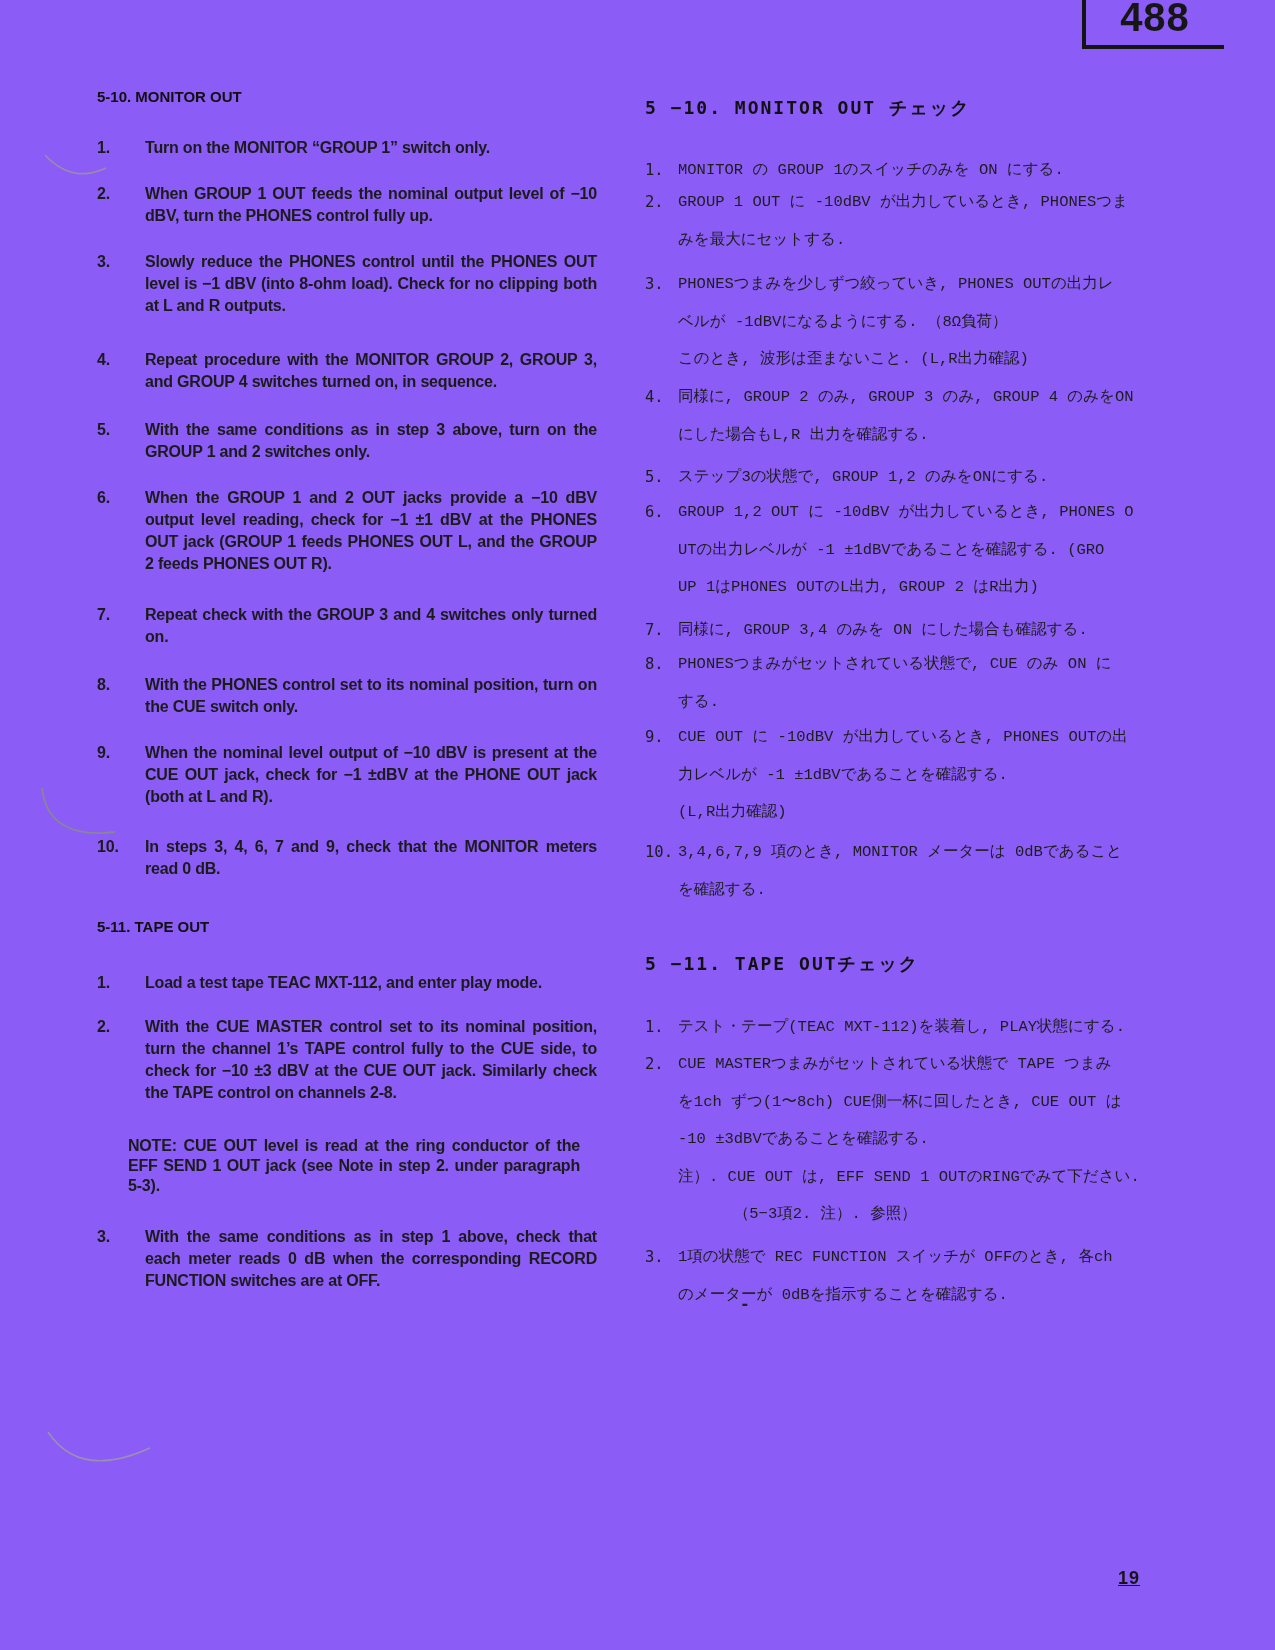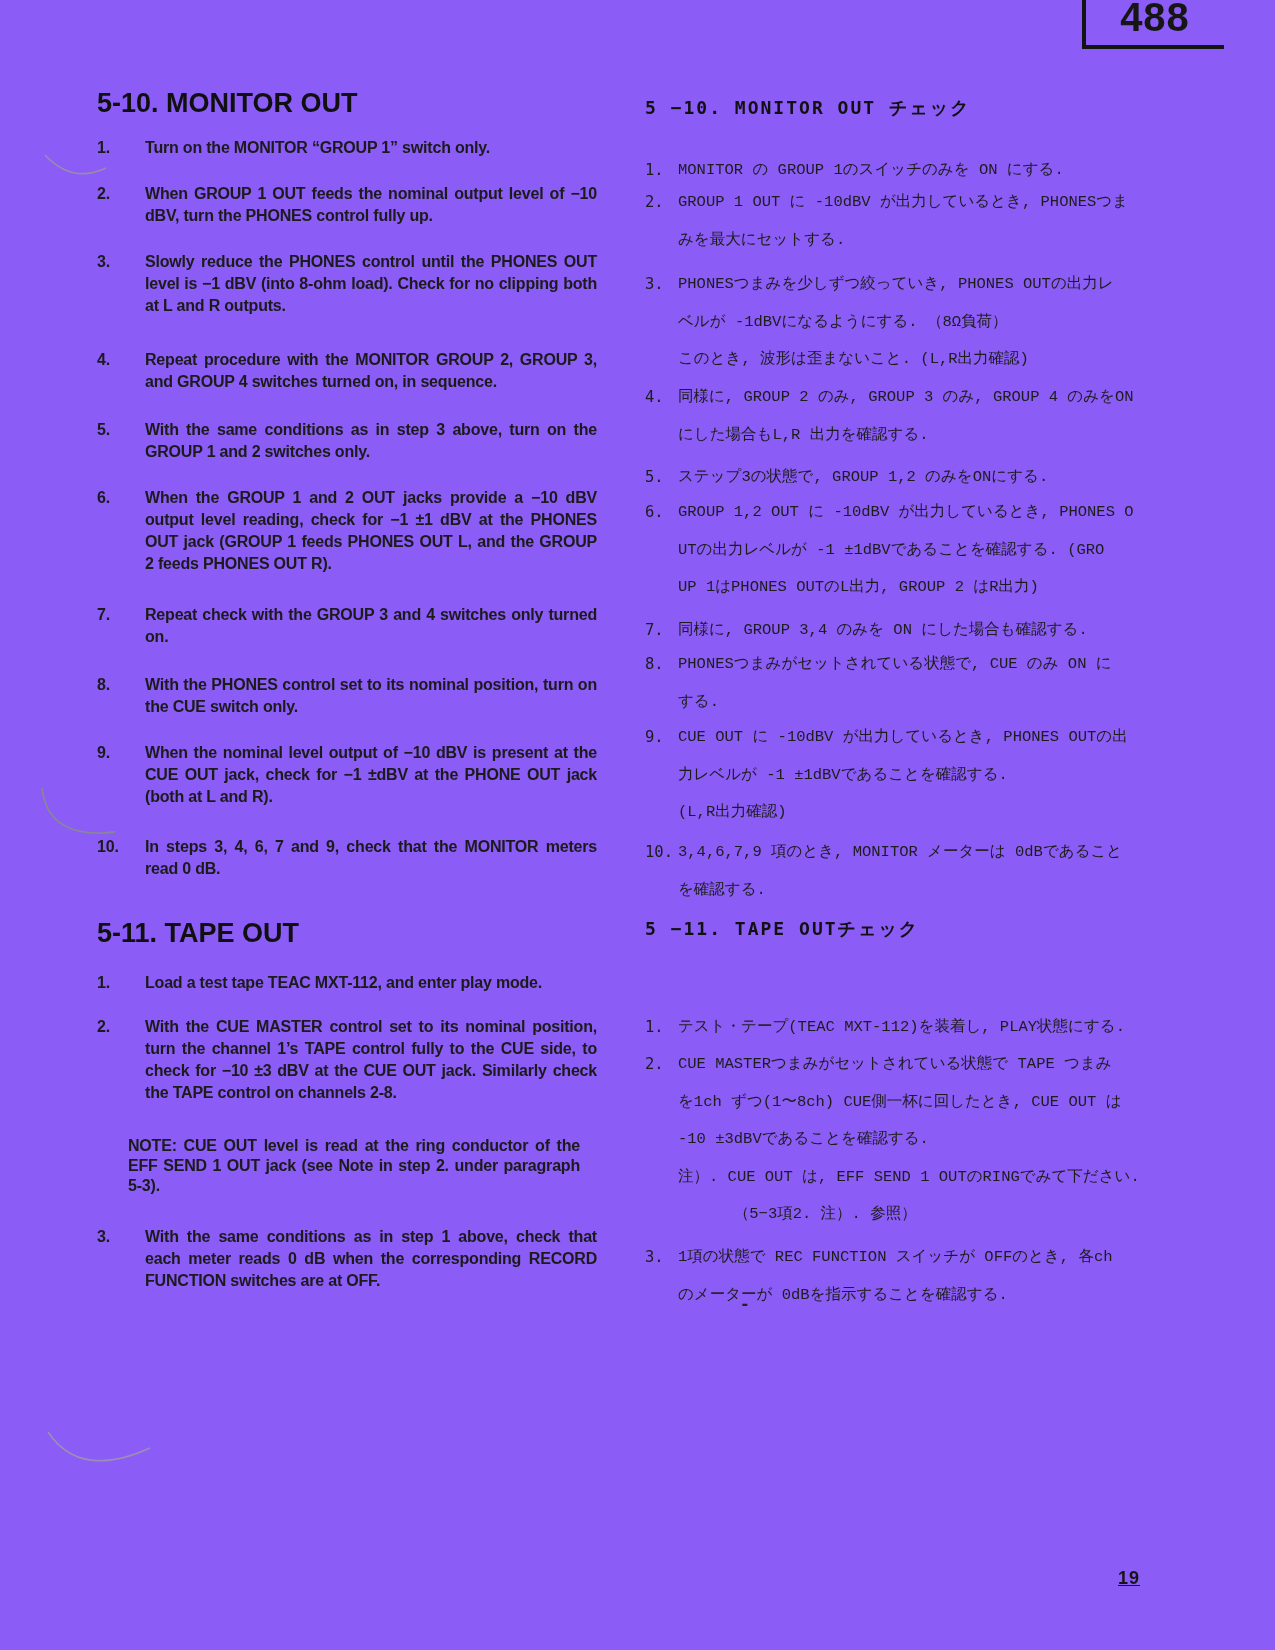--- a/index.html
+++ b/index.html
@@ -7,21 +7,21 @@
 
   
   .docnum-box{position:absolute;left:1082px;top:0;width:138px;height:45px;
     border-left:4px solid #141414;border-bottom:4px solid #141414;
     display:flex;justify-content:center;align-items:flex-start;}
   .docnum-box .docnum{font:bold 40px/0.95 "Liberation Sans",sans-serif;letter-spacing:1px;margin-top:-2px;}
 
   
   .col-en{position:absolute;left:97px;top:0;width:495px;
     font-family:"Liberation Sans",sans-serif;font-weight:bold;font-size:16px;letter-spacing:-0.2px;color:#1b1b1b;}
-  .col-en .h{position:absolute;left:0;font-size:27px;letter-spacing:0;color:#101010;white-space:nowrap;}
+  .col-en .h{position:absolute;left:0;font-size:15px;letter-spacing:0;color:#101010;white-space:nowrap;}
   .col-en .step{position:absolute;left:0;display:flex;line-height:22px;}
   .col-en .num{flex:0 0 31px;}
   .col-en .txt{width:452px;text-align:justify;margin-left:17px;}
   .col-en .note{position:absolute;left:31px;width:452px;text-align:justify;line-height:20px;}
 
   
   .col-jp{position:absolute;left:645px;top:0;width:545px;
     font-family:"DejaVu Sans Mono",monospace;font-size:15.5px;color:#1d1d1d;}
   .col-jp .h{position:absolute;left:0;font-weight:bold;font-size:18px;letter-spacing:2px;white-space:pre;color:#111;text-align:right;}
   .col-jp .step{position:absolute;left:0;display:flex;line-height:37.5px;}
@@ -156,21 +156,21 @@
       <div class="txt">CUE OUT に -10dBV が出力しているとき, PHONES OUTの出
 力レベルが -1 ±1dBVであることを確認する.
 (L,R出力確認)</div>
     </div>
     <div class="step" style="top:834px">
       <span class="num">10.</span>
       <div class="txt">3,4,6,7,9 項のとき, MONITOR メーターは 0dBであること
 を確認する.</div>
     </div>
 
-    <div class="h" style="top:917px">5 −11. TAPE OUTチェック</div>
+    <div class="h" style="top:952px">5 −11. TAPE OUTチェック</div>
 
     <div class="step" style="top:1009px">
       <span class="num">1.</span>
       <div class="txt">テスト・テープ(TEAC MXT-112)を装着し, PLAY状態にする.</div>
     </div>
     <div class="step" style="top:1046px">
       <span class="num">2.</span>
       <div class="txt">CUE MASTERつまみがセットされている状態で TAPE つまみ
 を1ch ずつ(1〜8ch) CUE側一杯に回したとき, CUE OUT は
 -10 ±3dBVであることを確認する.

